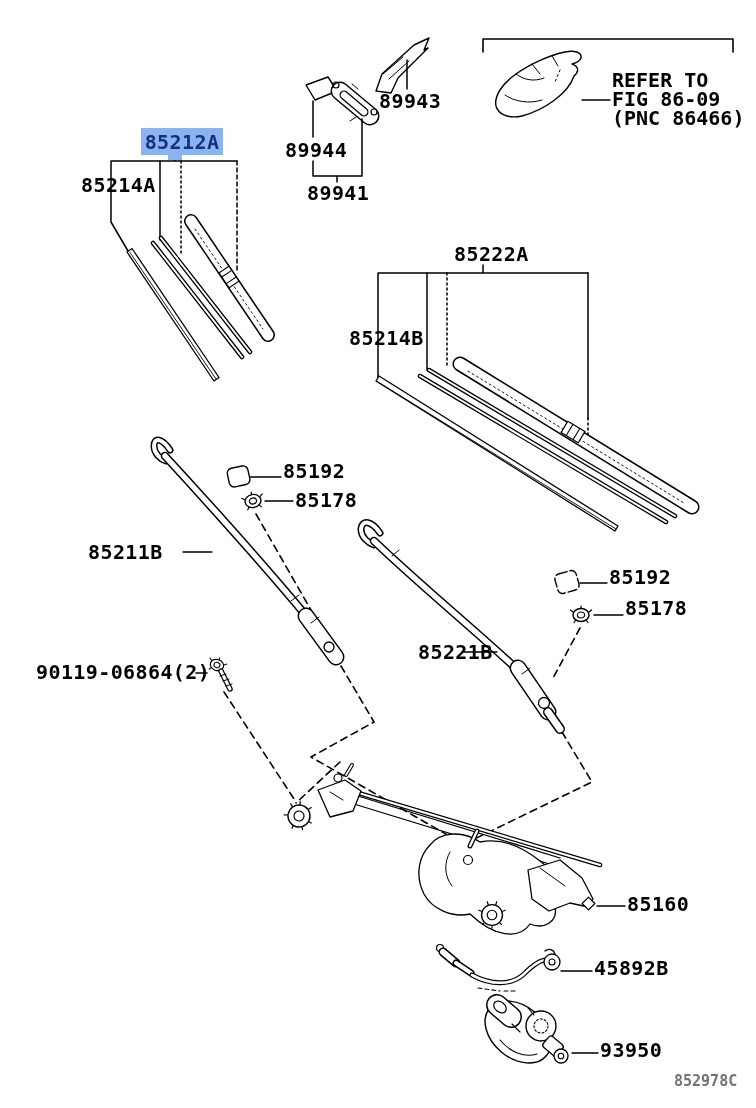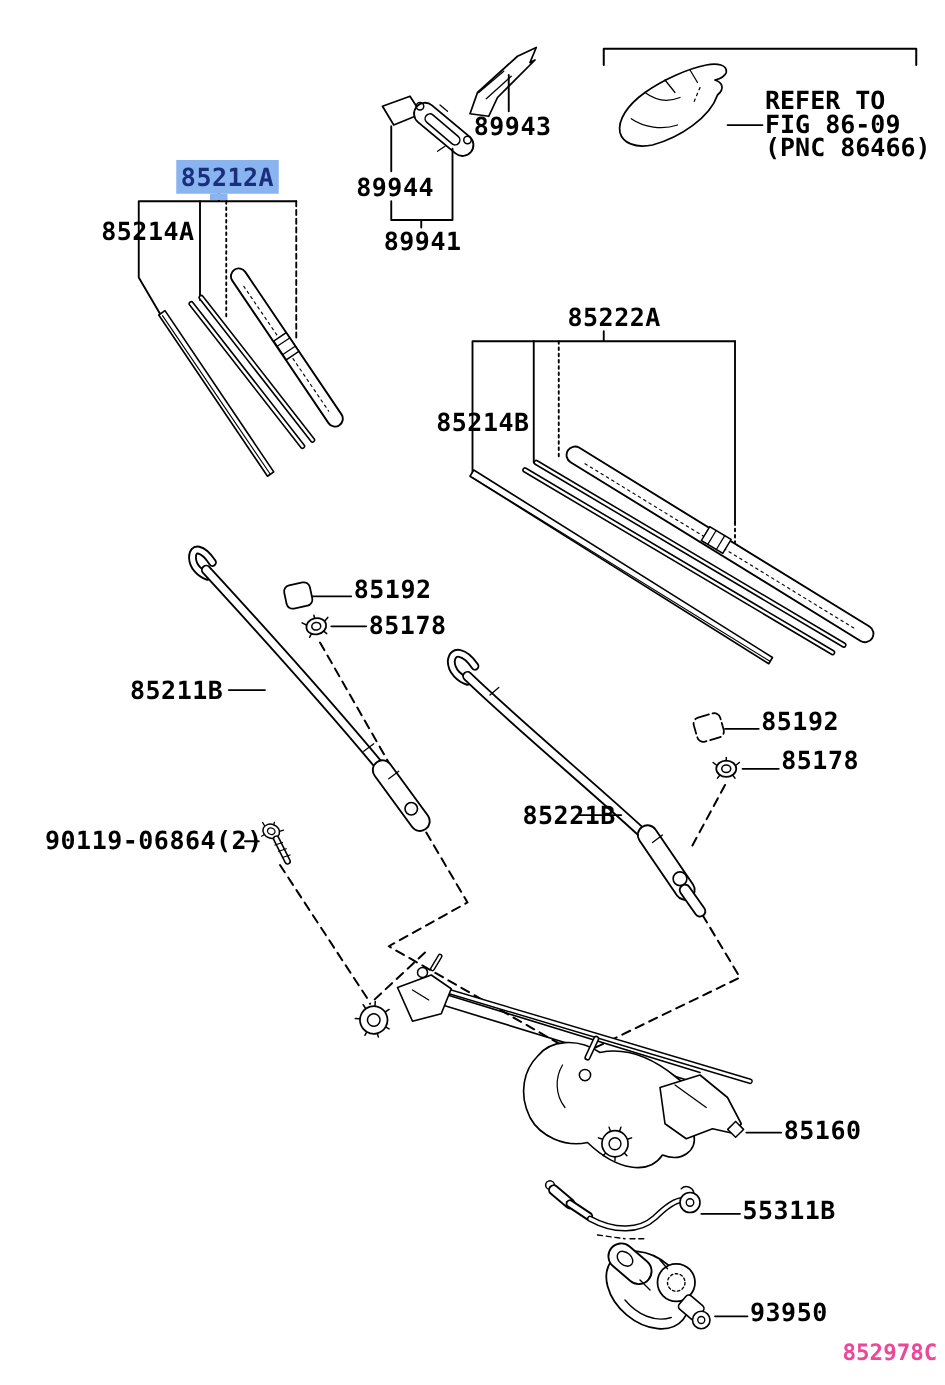--- a/index.html
+++ b/index.html
@@ -22,21 +22,21 @@
   svg .dt2{stroke-dasharray:4,3;}
   .part-label{
     position:absolute;font-size:20px;font-weight:bold;color:#000;
     letter-spacing:0.4px;white-space:nowrap;line-height:1;
   }
   .part-label.hl{
     background:var(--hl-bg);color:var(--hl-text);
     width:82px;height:27px;display:flex;align-items:center;justify-content:center;
   }
   .hl-tab{position:absolute;left:168px;top:155px;width:14px;height:5px;background:var(--hl-bg);}
-  .small-label{position:absolute;font-size:18px;font-weight:bold;color:#ec4899;line-height:1;white-space:nowrap;}
+  .small-label{position:absolute;font-size:15px;font-weight:bold;color:#737373;line-height:1;white-space:nowrap;}
   .variant-title{
     position:absolute;left:483px;top:12px;
     font-family:"Liberation Sans","DejaVu Sans",sans-serif;
     font-size:17px;font-weight:bold;letter-spacing:-0.3px;color:#000;line-height:1;white-space:nowrap;
   }
   .refer-note{
     position:absolute;left:612px;top:71px;
     font-size:20px;font-weight:bold;color:#000;line-height:19px;white-space:nowrap;
   }
 </style>
@@ -259,27 +259,27 @@
   <div class="hl-tab"></div>
   <div class="part-label hl" style="left:141px;top:128px;">85212A</div>
   <div class="part-label" style="left:81px;top:175px;">85214A</div>
   <div class="part-label" style="left:379px;top:91px;">89943</div>
   <div class="part-label" style="left:285px;top:140px;">89944</div>
   <div class="part-label" style="left:307px;top:183px;">89941</div>
   <div class="part-label" style="left:454px;top:244px;">85222A</div>
   <div class="part-label" style="left:349px;top:288px;margin-top:40px;">85214B</div>
   <div class="part-label" style="left:283px;top:461px;">85192</div>
   <div class="part-label" style="left:295px;top:490px;">85178</div>
-  <div class="part-label" style="left:104px;top:542px;text-align:center;">85211B</div>
+  <div class="part-label" style="left:88px;top:542px;text-align:center;">85211B</div>
   <div class="part-label" style="left:609px;top:567px;">85192</div>
   <div class="part-label" style="left:625px;top:598px;">85178</div>
   <div class="part-label" style="left:382px;top:642px;margin-left:36px;">85221B</div>
   <div class="part-label" style="left:36px;top:662px;">90119-06864(2)</div>
   <div class="part-label" style="left:627px;top:894px;">85160</div>
-  <div class="part-label" style="left:594px;top:958px;">55311B</div>
+  <div class="part-label" style="left:594px;top:958px;">45892B</div>
   <div class="part-label" style="left:600px;top:1040px;">93950</div>
 
 
   <div class="refer-note">
     <div>REFER TO</div>
     <div>FIG 86-09</div>
     <div>(PNC 86466)</div>
   </div>
 
   <div class="small-label" style="left:674px;top:1074px;">852978C</div>

